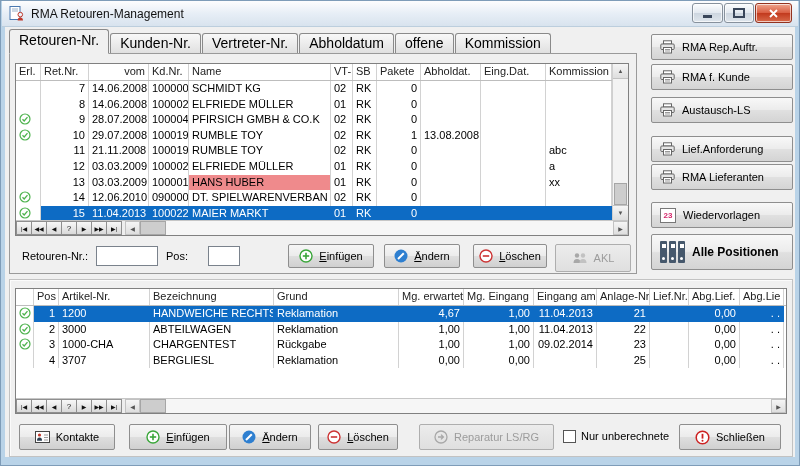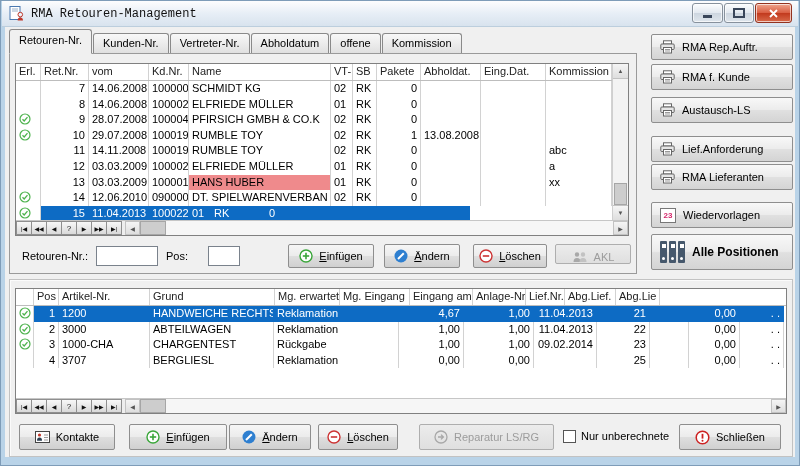--- a/index.html
+++ b/index.html
@@ -1,54 +1,54 @@
 <!DOCTYPE html>
 <html><head>
 <meta charset="utf-8">
 <style>
   html,body{margin:0;padding:0;background:#777;}
   #window{width:800px;height:466px;position:relative;background:#b9d3e8;border:1px solid #7e9cb8;
     box-sizing:border-box;font-family:"Liberation Sans",sans-serif;overflow:hidden;}
   #titlebar{position:absolute;left:1px;top:0;right:1px;height:26px;
     background:linear-gradient(#fdfdfe,#e7eef6 50%,#d8e3ee);border-bottom:1px solid #bccedd;
     display:flex;align-items:center;padding-left:7px;box-sizing:border-box;}
-  #title-text{margin-left:6px;font-size:12px;color:#111;font-family:Liberation Mono, monospace;}
+  #title-text{margin-left:6px;font-size:12px;color:#111;}
   #wctrls{position:absolute;right:6px;top:2px;display:flex;gap:1px;}
   .wbtn{height:18px;border:1px solid #87919c;border-radius:3px;display:flex;align-items:center;justify-content:center;
     background:linear-gradient(#fcfdfe,#e3e9f0 48%,#cdd6e0 52%,#dfe6ed);box-shadow:inset 0 0 0 1px rgba(255,255,255,.65);}
   .wbtn.min{width:29px}.wbtn.max{width:28px}
   .wbtn.close{width:35px;border-color:#93321f;background:linear-gradient(#f0a58e,#da6044 48%,#c23a1e 52%,#d96a4a);}
   .wbtn.min i{display:block;width:9px;height:3px;background:#39465a;margin-top:7px;}
   .wbtn.max i{display:block;width:8px;height:6px;border:2px solid #39465a;}
   #client{position:absolute;left:4px;top:26px;right:4px;bottom:8px;background:#f0f0f0;}
 
   
   #tabbar{position:absolute;left:4px;top:3px;height:23px;display:flex;align-items:flex-end;z-index:4;}
-  .tab{height:19px;line-height:18px;padding:0 9px;font-size:11px;color:#000;
+  .tab{height:19px;line-height:18px;padding:0 9px;font-size:14px;color:#000;
     background:linear-gradient(#f8f8f8,#e0e0e0);border:1px solid #8a8a8a;border-bottom:none;
     border-radius:3px 3px 0 0;margin-right:1px;}
   .tab.active{height:23px;line-height:21px;background:#f0f0f0;z-index:5;margin-bottom:-1px;border-bottom:1px solid #f0f0f0;}
   #tabpanel{position:absolute;left:4px;top:26px;width:628px;height:221px;border:1px solid #9a9a9a;background:#f0f0f0;box-sizing:border-box;}
 
   
   .grid{position:absolute;border:1px solid #808080;background:#fff;display:flex;flex-direction:column;box-sizing:border-box;}
   .gtop{flex:1;display:flex;overflow:hidden;}
   .gcols{flex:1;overflow:hidden;}
   .ghead{display:flex;height:16px;border-bottom:1px solid #bdbdbd;background:#fff;}
   .grow{display:flex;height:15.6px;}
   .gc{flex:none;box-sizing:border-box;padding:1px 3px 0 3px;border-right:1px solid #d2d2d2;
     overflow:hidden;white-space:nowrap;font-size:11px;line-height:13.5px;color:#000;}
   .ghead .gc{color:#222;}
   .grow.sel .gc:not(.ind){background:#0d6bc4;color:#fff;border-right-color:#0d6bc4;}
   .gc.hl{background:#ef8a8c;}
   .gc.ind{padding:1px 0 0 3px;}
   .g1 .c0{width:25px}.g1 .c1{width:48px}.g1 .c2{width:60px}.g1 .c3{width:40px}.g1 .c4{width:142px}
   .g1 .c5{width:22px}.g1 .c6{width:24px}.g1 .c7{width:44px}.g1 .c8{width:60px}.g1 .c9{width:65px}.g1 .c10{width:66px}
   .g1 .gbody .c1,.g1 .gbody .c2,.g1 .gbody .c3,.g1 .gbody .c7{text-align:right;}
-  .g1 .ghead .c2{text-align:left;}
+  .g1 .ghead .c2{text-align:right;}
   .g2 .c0{width:18px}.g2 .c1{width:25px}.g2 .c2{width:91px}.g2 .c3{width:124px}.g2 .c4{width:125px}
   .g2 .c5{width:65px}.g2 .c6{width:70px}.g2 .c7{width:63px}.g2 .c8{width:53px}.g2 .c9{width:39px}
   .g2 .c10{width:51px}.g2 .c11{width:44px}
   .g2 .gbody .c1,.g2 .gbody .c5,.g2 .gbody .c6,.g2 .gbody .c7,.g2 .gbody .c8,.g2 .gbody .c10,.g2 .gbody .c11{text-align:right;}
 
   .vscroll{width:16px;border-left:1px solid #cfcfcf;background:#f3f3f3;position:relative;box-sizing:border-box;}
   .sarrow{height:14px;background:linear-gradient(#f5f5f5,#dedede);border-bottom:1px solid #c2c2c2;
     font-size:6px;display:flex;align-items:center;justify-content:center;color:#555;}
   .vscroll .sarrow.down{position:absolute;bottom:0;left:0;right:0;border-top:1px solid #c2c2c2;border-bottom:none;}
   .vthumb{position:absolute;left:1px;right:1px;bottom:15px;height:20px;background:#cdcdcd;border:1px solid #a6a6a6;}
@@ -205,21 +205,21 @@
                   <div class="gc c5">02</div>
                   <div class="gc c6">RK</div>
                   <div class="gc c7">1</div>
                   <div class="gc c8">13.08.2008</div>
                   <div class="gc c9"></div>
                   <div class="gc c10"></div>
                 </div>
                 <div class="grow">
                   <div class="gc c0 ind"></div>
                   <div class="gc c1">11</div>
-                  <div class="gc c2">14.11.2008</div>
+                  <div class="gc c2">21.11.2008</div>
                   <div class="gc c3">100019</div>
                   <div class="gc c4">RUMBLE TOY</div>
                   <div class="gc c5">02</div>
                   <div class="gc c6">RK</div>
                   <div class="gc c7">0</div>
                   <div class="gc c8"></div>
                   <div class="gc c9"></div>
                   <div class="gc c10">abc</div>
                 </div>
                 <div class="grow">
@@ -265,20 +265,21 @@
                   <div class="gc c10"></div>
                 </div>
                 <div class="grow sel">
                   <div class="gc c0 ind"><svg width="12" height="12" viewBox="0 0 13 13">
                       <circle cx="6.5" cy="6.5" r="5.4" fill="#fff" stroke="#4db34d" stroke-width="1.3"></circle>
                       <path d="M3.8 6.8 L5.6 8.6 L9.2 4.4" fill="none" stroke="#4db34d" stroke-width="1.4"></path>
                     </svg></div>
                   <div class="gc c1">15</div>
                   <div class="gc c2">11.04.2013</div>
                   <div class="gc c3">100022</div>
+                  <div class="gc c4">MAIER MARKT</div>
                   <div class="gc c5">01</div>
                   <div class="gc c6">RK</div>
                   <div class="gc c7">0</div>
                   <div class="gc c8"></div>
                   <div class="gc c9"></div>
                   <div class="gc c10"></div>
                 </div>
               </div>
             </div>
           <div class="vscroll">
@@ -330,21 +331,21 @@
       </div>
       <div class="btn" style="left:463px;top:190px;width:74px;height:24px;">
         <span class="ic">
             <svg width="14" height="14" viewBox="0 0 14 14">
               <circle cx="7" cy="7" r="6" fill="#fff" stroke="#cc3333" stroke-width="1.4"></circle>
               <line x1="3.8" y1="7" x2="10.2" y2="7" stroke="#cc3333" stroke-width="1.6"></line>
             </svg>
           </span>
         <span class="hotkey">Löschen</span>
       </div>
-      <div class="btn disabled" style="left:545px;top:190px;width:76px;height:20px;align-items:flex-end;">
+      <div class="btn disabled" style="left:545px;top:190px;width:76px;height:28px;">
         <span class="ic">
             <svg width="16" height="12" viewBox="0 0 16 12">
               <circle cx="5" cy="3.5" r="2.2" fill="#a8a8a8"></circle>
               <path d="M1.5 11 Q1.5 7 5 7 Q8.5 7 8.5 11 Z" fill="#a8a8a8"></path>
               <circle cx="11" cy="3.5" r="2.2" fill="#c2c2c2"></circle>
               <path d="M7.5 11 Q7.5 7 11 7 Q14.5 7 14.5 11 Z" fill="#c2c2c2"></path>
             </svg>
           </span>
         <span>AKL</span>
       </div>
@@ -416,20 +417,21 @@
       </div>
 
     <div id="bottompanel">
       <div id="grid2" class="grid g2" style="left:5px;top:8px;width:772px;height:126px;gap:6px;">
         <div class="gtop">
           <div class="gcols">
               <div class="ghead">
                 <div class="gc c0"></div>
                 <div class="gc c1">Pos</div>
                 <div class="gc c2">Artikel-Nr.</div>
+                <div class="gc c3">Bezeichnung</div>
                 <div class="gc c4">Grund</div>
                 <div class="gc c5">Mg. erwartet</div>
                 <div class="gc c6">Mg. Eingang</div>
                 <div class="gc c7">Eingang am</div>
                 <div class="gc c8">Anlage-Nr</div>
                 <div class="gc c9">Lief.Nr.</div>
                 <div class="gc c10">Abg.Lief.</div>
                 <div class="gc c11">Abg.Lie</div>
               </div>
               <div class="gbody">

